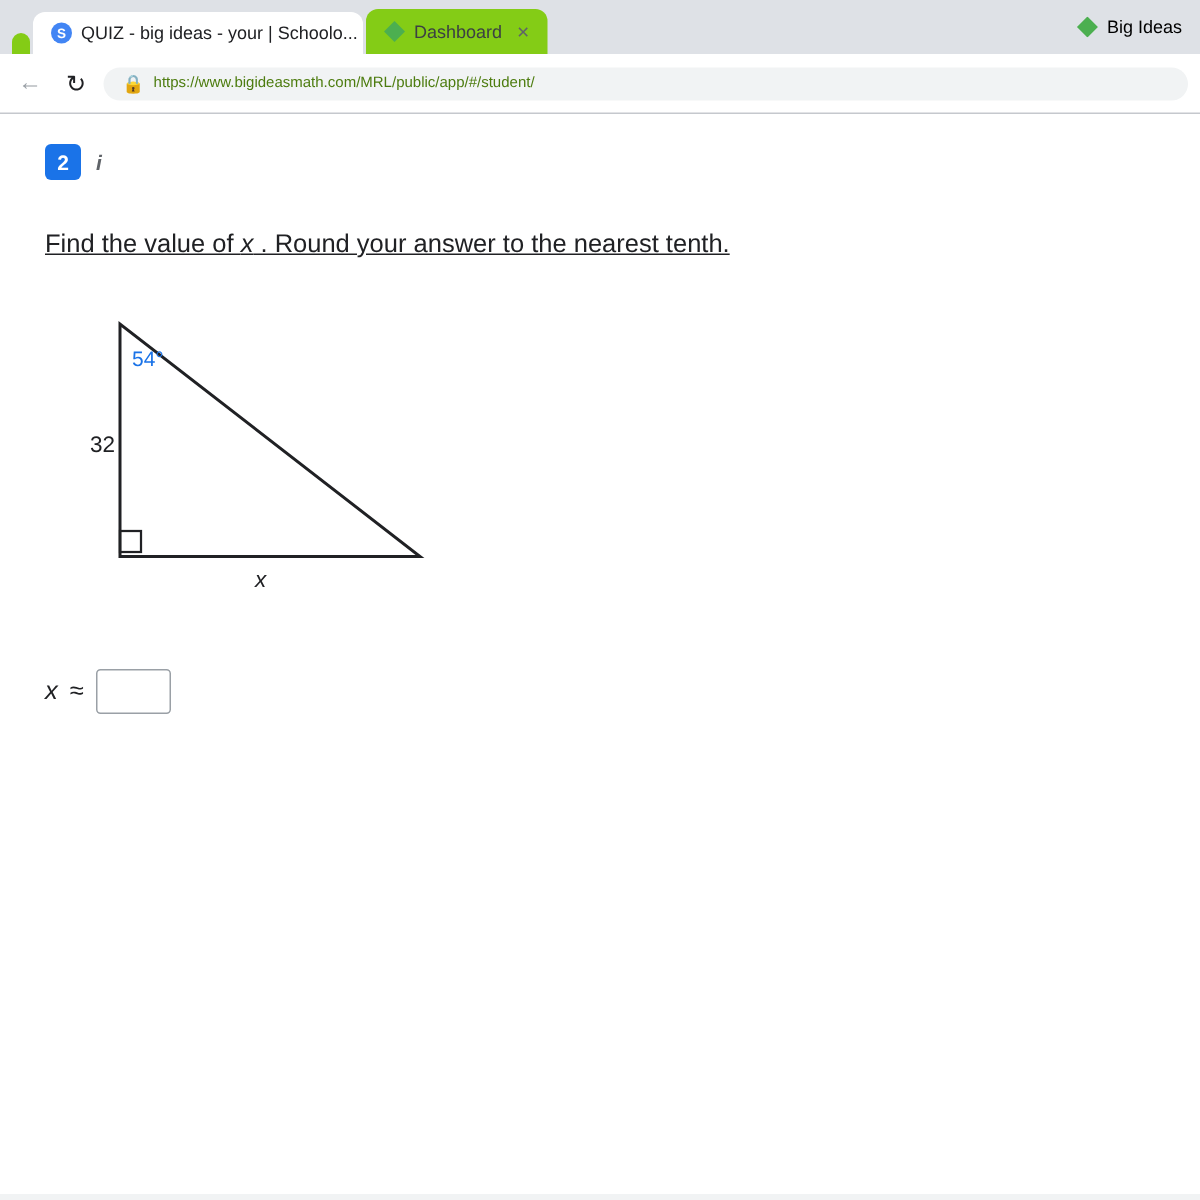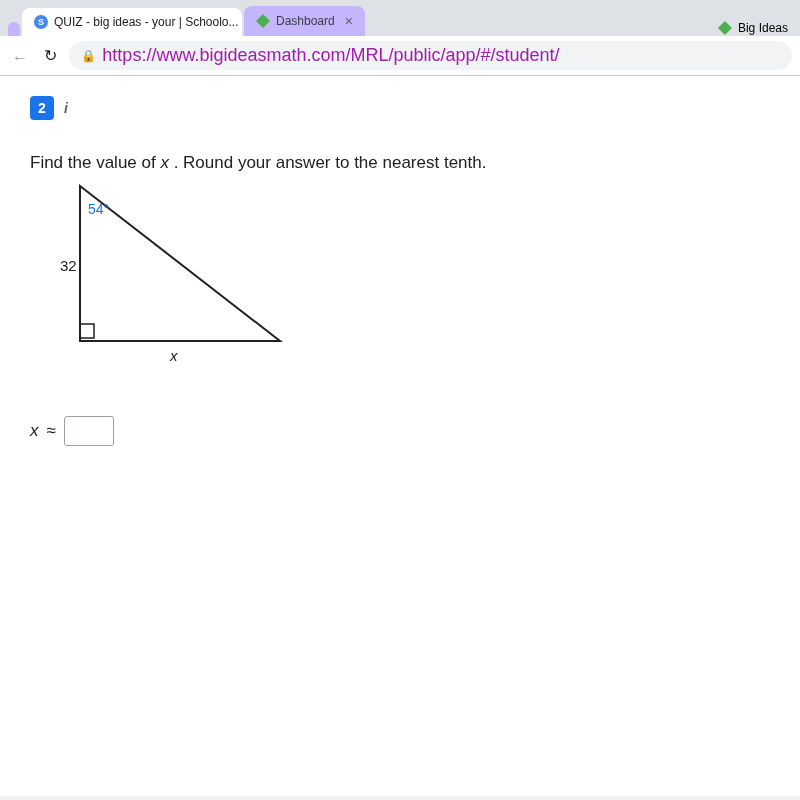--- a/index.html
+++ b/index.html
@@ -39,21 +39,21 @@
       overflow: hidden;
       text-overflow: ellipsis;
     }
 
     .tab.active {
       background: #ffffff;
       color: #202124;
     }
 
     .tab.inactive {
-      background: #c4b5fd;
+      background: #84cc16;
       color: #3c4043;
     }
 
     .tab-icon {
       width: 14px;
       height: 14px;
       border-radius: 50%;
       flex-shrink: 0;
     }
 
@@ -109,22 +109,22 @@
       font-size: 13px;
       color: #202124;
     }
 
     .lock-icon {
       color: #5f6368;
       font-size: 12px;
     }
 
     .address-text {
-      color: #a21caf;
-      font-size: 18px;
+      color: #4d7c0f;
+      font-size: 10px;
     }
 
     
     .page-content {
       background: #ffffff;
       width: 100%;
       height: calc(800px - 80px);
       padding: 20px 30px;
       overflow-y: auto;
     }
@@ -152,21 +152,23 @@
     .info-icon {
       color: #5f6368;
       font-size: 14px;
       font-style: italic;
       font-weight: bold;
     }
 
     .question-text {
       font-size: 17px;
       color: #202124;
+      margin-bottom: 30px;
       line-height: 1.5;
+      text-decoration: underline;
     }
 
     .question-text em {
       font-style: italic;
     }
 
     .triangle-container {
       position: relative;
       width: 250px;
       height: 200px;
@@ -222,21 +224,21 @@
       <div class="tab-icon tab-icon-s">S</div>
       <span>QUIZ - big ideas - your | Schoolo...</span>
     </div>
 
     <div class="tab inactive">
       <div class="tab-icon tab-icon-diamond" style="background:#4CAF50; width:14px; height:14px; clip-path: polygon(50% 0%, 100% 50%, 50% 100%, 0% 50%);"></div>
       <span>Dashboard</span>
       <span class="tab-close">×</span>
     </div>
 
-    <div style="position:absolute; right:0; top:14px; display:flex; align-items:center; padding: 7px 12px;">
+    <div style="position:absolute; right:0; top:4px; display:flex; align-items:center; padding: 7px 12px;">
       <div class="tab-icon tab-icon-diamond" style="background:#4CAF50; width:14px; height:14px; clip-path: polygon(50% 0%, 100% 50%, 50% 100%, 0% 50%); margin-right:6px;"></div>
       <span style="font-size:12px;">Big Ideas</span>
     </div>
   </div>
 
   <div class="address-bar-row">
     <span class="nav-btn">←</span>
     <span class="nav-btn active">↻</span>
     <div class="address-box">
       <span class="lock-icon">🔒</span>

